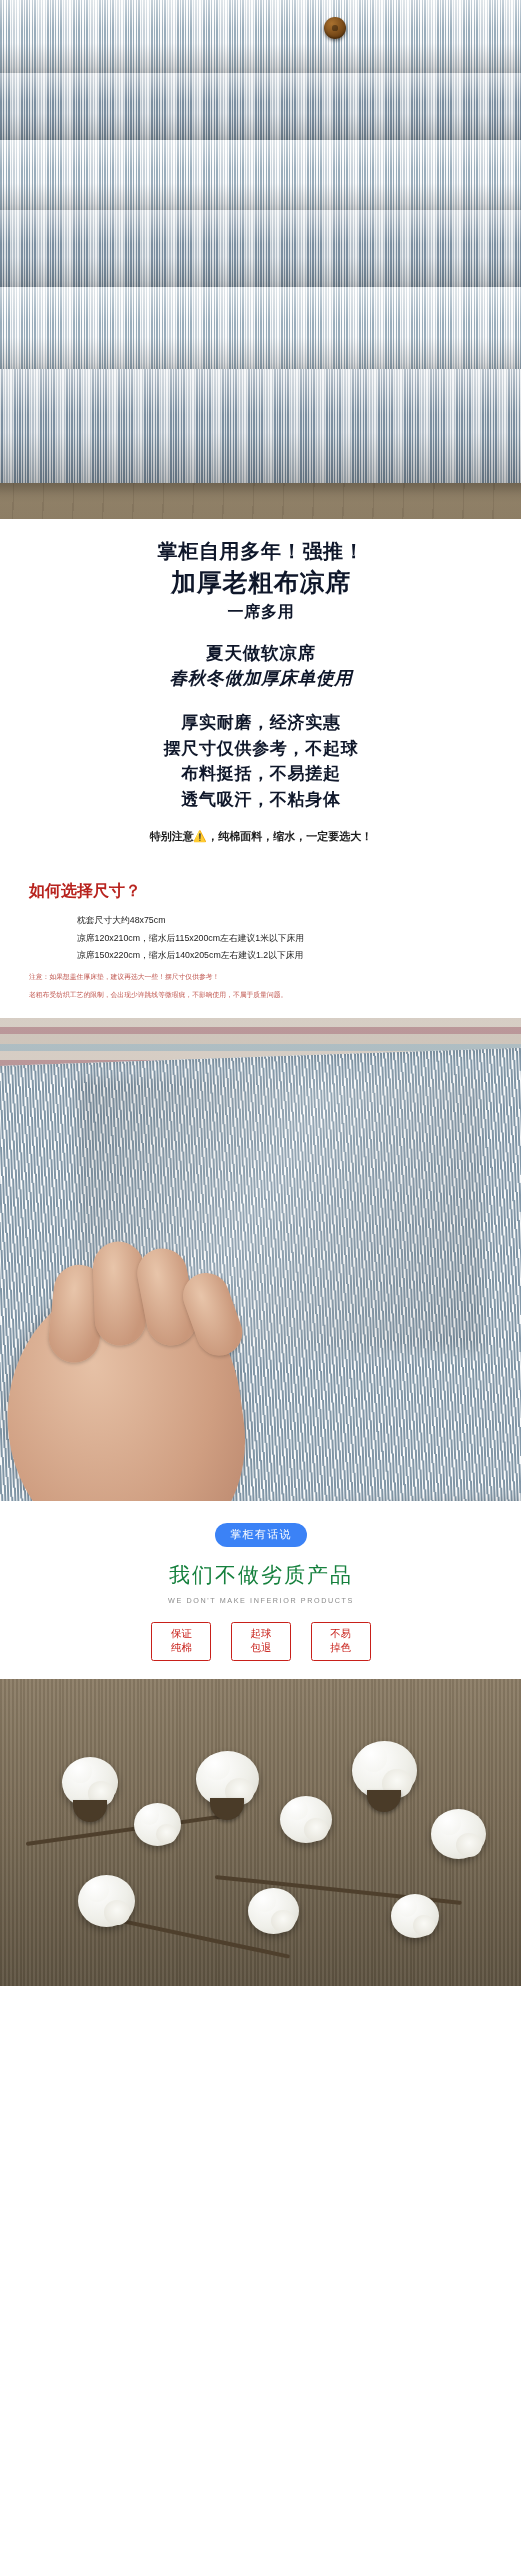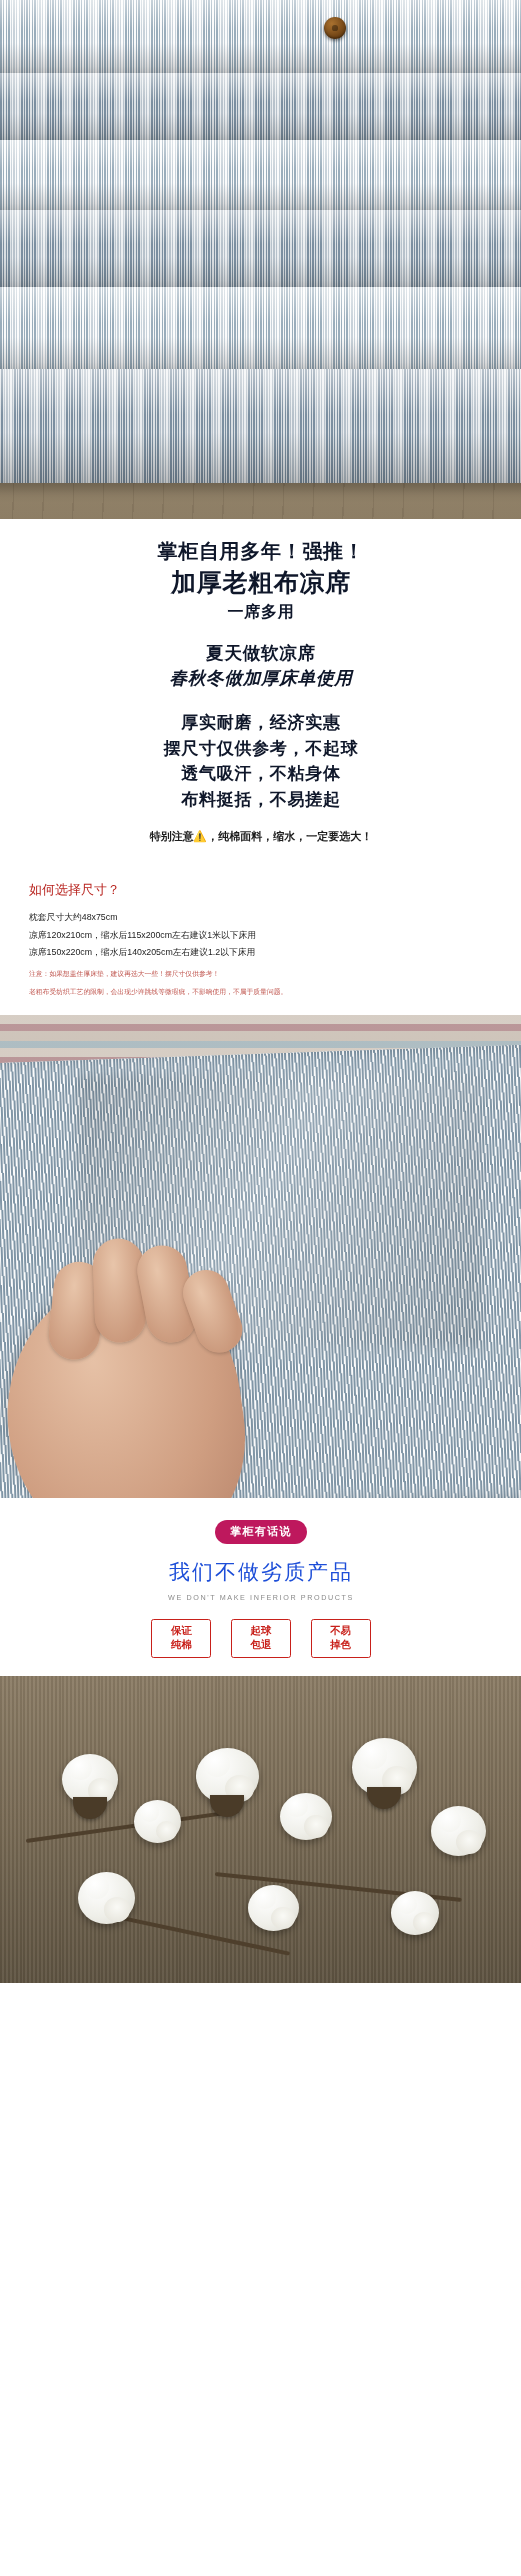--- a/index.html
+++ b/index.html
@@ -117,28 +117,29 @@
     color: #1d1d1d;
     font-weight: bold;
   }
 
   
   .size-guide {
     padding: 26px 29px 17px 29px;
   }
   .size-title {
     color: #b8231e;
-    font-size: 13px;
-    font-weight: normal;
+    font-size: 16px;
+    font-weight: bold;
     margin-bottom: 10.4px;
   }
   .size-line {
     font-size: 8.8px;
     color: #222;
     line-height: 2.0;
+    margin-left: 48px;
   }
   .size-fineprint {
     margin-top: 6.5px;
     font-size: 6.8px;
     color: #c0564f;
     line-height: 1.7;
   }
 
   
   .photo-hand {
@@ -197,32 +198,32 @@
   .f4 { left: 196px; bottom: 183px; width: 46px; height: 85px; transform: rotate(-12deg); }
 
   
   .brand-block {
     padding: 22px 0 18px;
     text-align: center;
     background: #ffffff;
   }
   .pill {
     display: inline-block;
-    background: #be185d;
+    background: #3b82f6;
     color: #fff;
     font-size: 11px;
-    font-weight: bold;
+    font-weight: normal;
     border-radius: 13px;
     padding: 4.6px 15.7px;
     letter-spacing: 1.3px;
   }
   .brand-main {
     margin-top: 14.4px;
     font-size: 21px;
-    color: #1d4ed8;
+    color: #15803d;
     letter-spacing: 2px;
   }
   .brand-sub {
     margin-top: 6.5px;
     font-size: 7.2px;
     color: #8a8a8a;
     letter-spacing: 1.6px;
   }
   .badges {
     margin-top: 17px;
@@ -234,21 +235,21 @@
     width: 60px; height: 39px;
     border: 1px solid #c8201a;
     color: #c8201a;
     border-radius: 2.6px;
     display: flex;
     flex-direction: column;
     align-items: center;
     justify-content: center;
     font-size: 10.4px;
     line-height: 1.35;
-    font-weight: bold;
+    font-weight: normal;
   }
 
   
   .photo-cotton {
     position: relative;
     width: 522px; height: 307px;
     overflow: hidden;
     background: #6f6252;
   }
   .ct-bg {
@@ -348,22 +349,22 @@
 
     <div class="gap-24"></div>
 
     <div class="h-red hl-4">夏天做软凉席</div>
     <div class="h-red hl-5">春秋冬做加厚床单使用</div>
 
     <div class="gap-28"></div>
 
     <div class="h-red hl-6">厚实耐磨，经济实惠</div>
     <div class="h-red hl-7">摆尺寸仅供参考，不起球</div>
+    <div class="h-red hl-9">布料挺括，不易搓起</div>
     <div class="h-red hl-8">透气吸汗，不粘身体</div>
-    <div class="h-red hl-9">布料挺括，不易搓起</div>
 
     <div class="note-line">特别注意⚠️，纯棉面料，缩水，一定要选大！</div>
   </div>
 
   <div class="size-guide">
     <div class="size-title">如何选择尺寸？</div>
     <div class="size-line">枕套尺寸大约48x75cm</div>
     <div class="size-line">凉席120x210cm，缩水后115x200cm左右建议1米以下床用</div>
     <div class="size-line">凉席150x220cm，缩水后140x205cm左右建议1.2以下床用</div>
     <div class="size-fineprint">注意：如果想盖住厚床垫，建议再选大一些！摆尺寸仅供参考！</div>

